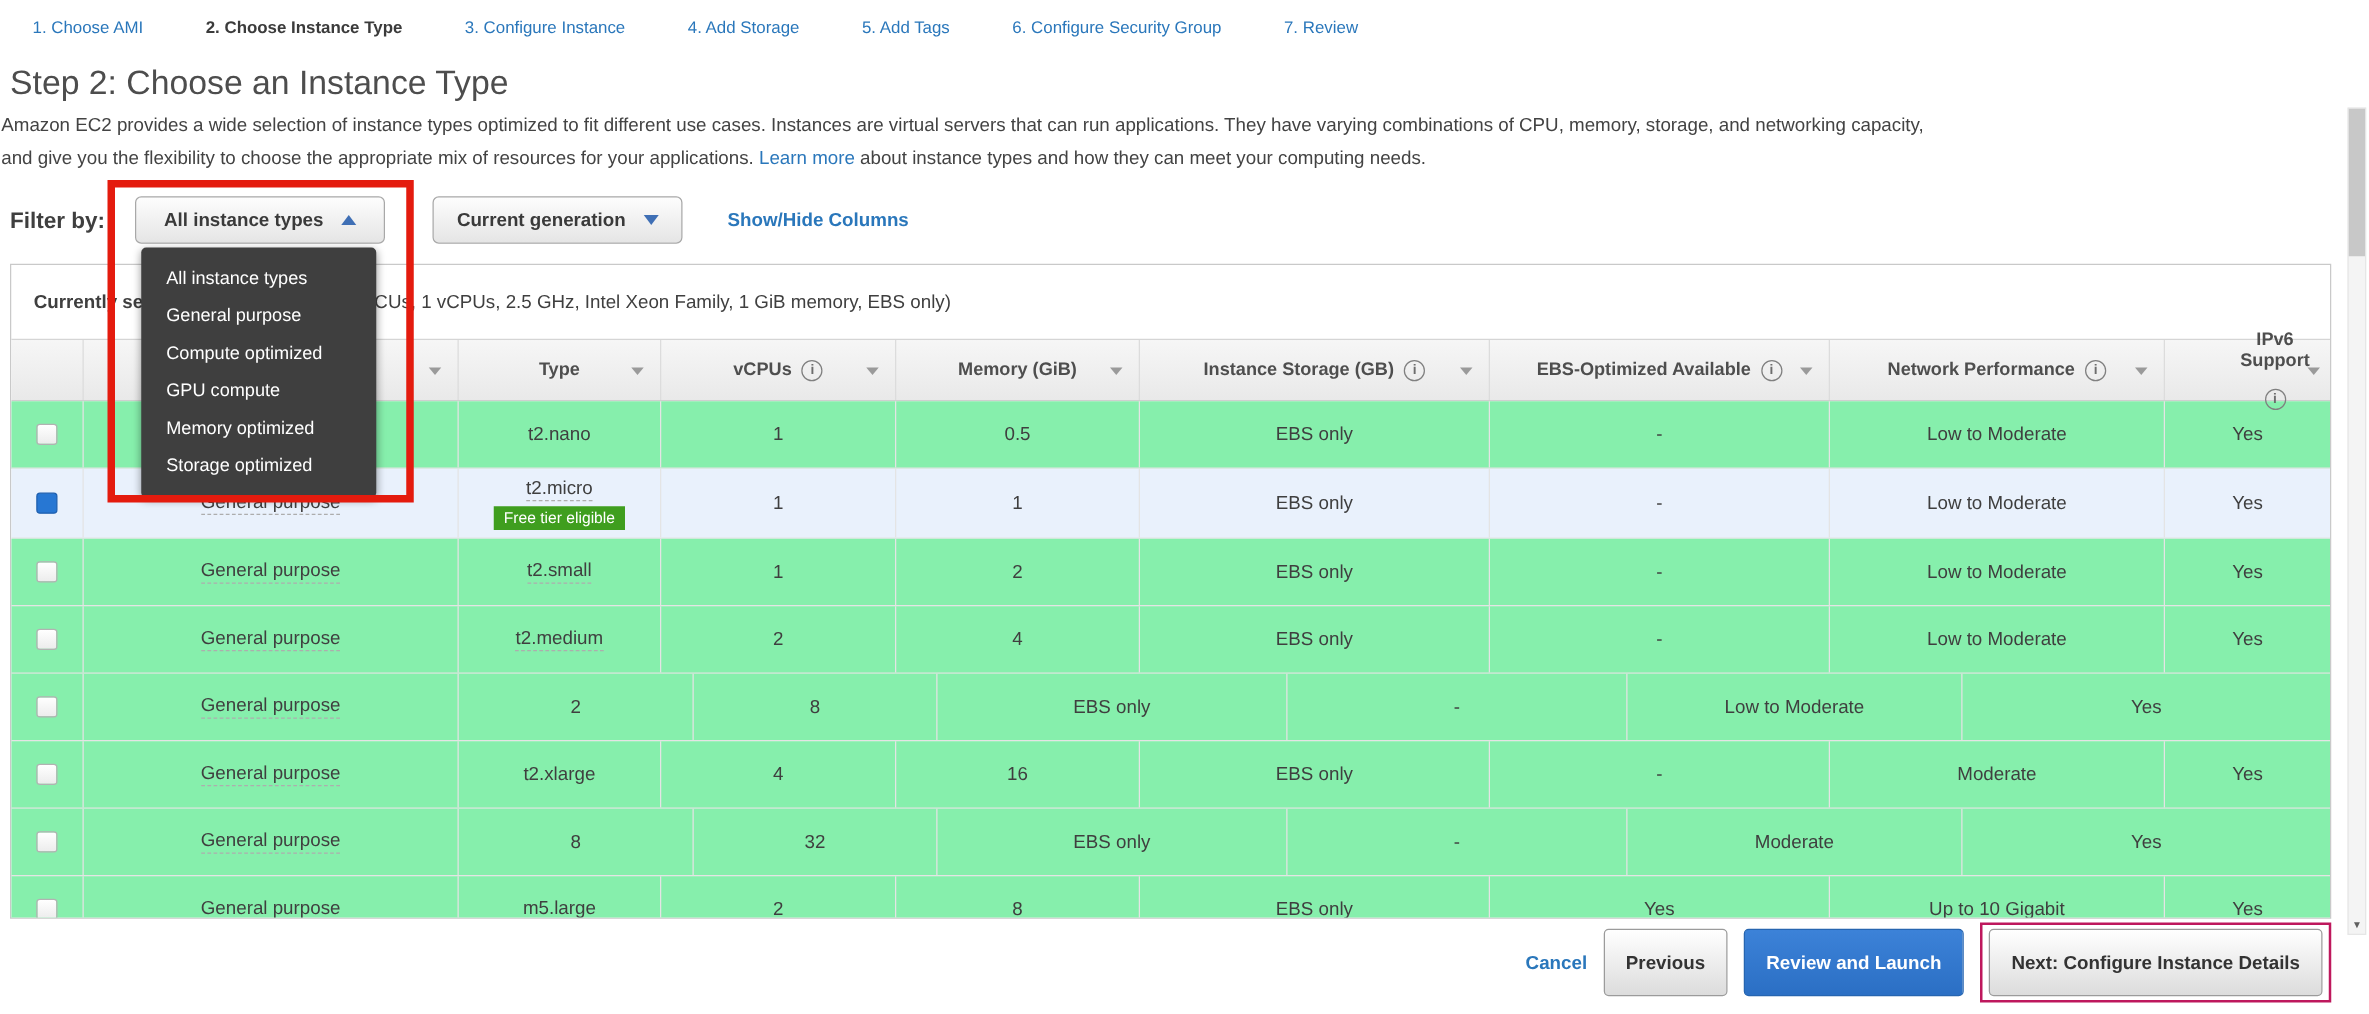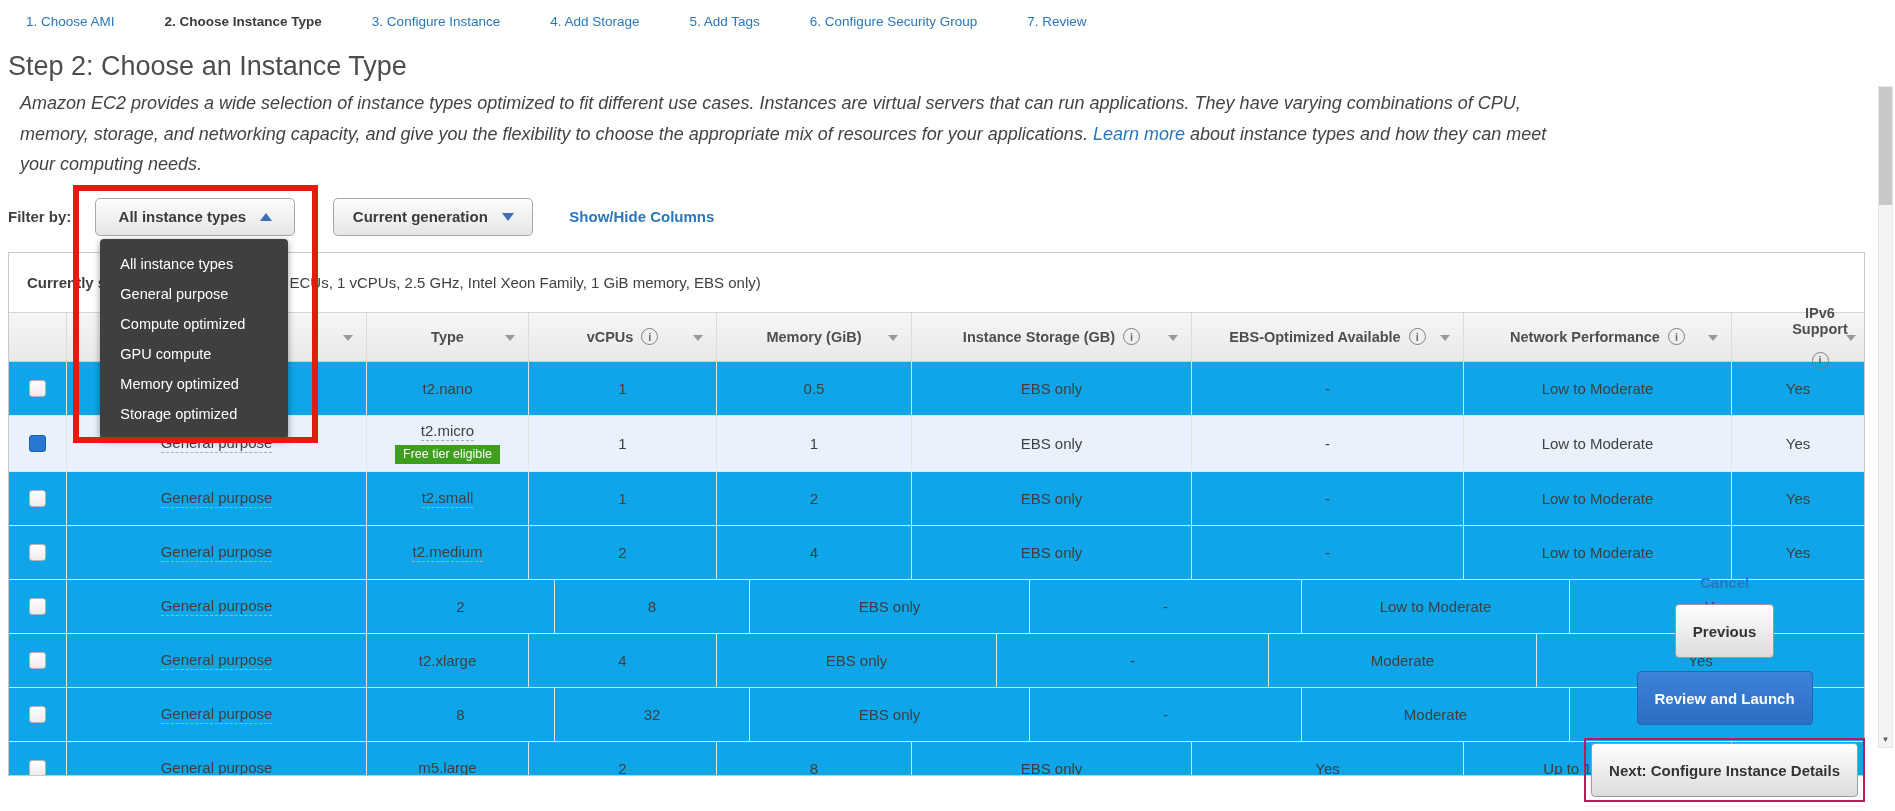--- a/index.html
+++ b/index.html
@@ -12,26 +12,26 @@
   
   .tabbar { display:flex; gap:26px; padding:8px 0 0 14px; }
   .tab { display:flex; flex-direction:row; cursor:pointer; }
   .tab-label { font-size:13.5px; color:#2a77bb; padding:6px 12px 8px; white-space:nowrap; }
   .tab-underline { height:4px; background:#dadada; }
   .tab.active .tab-label { color:#3b3b3b; font-weight:bold; }
   .tab.active .tab-underline { background:#eea41d; height:5px; }
 
   
   .page-title { font-size:27px; font-weight:400; color:#4d4d4d; margin:14px 0 6px 8px; }
-  .page-desc { font-size:18px; line-height:1.7; color:#434343; margin-left:20px; max-width:1545px;font-style:italic; }
+  .page-desc { font-size:15px; line-height:1.7; color:#434343; margin-left:1px; max-width:1545px; }
   .link { color:#2a77bb; text-decoration:none; cursor:pointer; }
 
   
   .filter-row { display:flex; align-items:center; margin:18px 0 0 8px; height:38px; }
-  .filter-label { font-weight:bold; font-size:15px; color:#3f3f3f; margin-right:24px; }
+  .filter-label { font-weight:bold; font-size:18px; color:#3f3f3f; margin-right:24px; }
   .dd-wrap { position:relative; }
   .dd-btn {
     display:flex; align-items:center; justify-content:center; gap:14px;
     width:200px; height:38px; border:1px solid #a8a8a8; border-radius:5px;
     background:linear-gradient(#fdfdfd,#e5e5e5); font-weight:bold; font-size:15px; color:#3a3a3a; cursor:pointer;
   }
   .gen-dd { margin-left:38px; }
   .showhide { margin-left:36px; font-weight:bold; font-size:15px; }
   .car-up { width:0; height:0; border-left:6px solid transparent; border-right:6px solid transparent; border-bottom:8px solid #3f6fb5; }
   .car-down { width:0; height:0; border-left:6px solid transparent; border-right:6px solid transparent; border-top:8px solid #3f6fb5; }
@@ -59,36 +59,36 @@
   }
   .th:first-child { border-left:none; }
   .sort { position:absolute; right:13px; top:50%; margin-top:-2px; width:0; height:0; border-left:5px solid transparent; border-right:5px solid transparent; border-top:6px solid #9a9a9a; }
   .info-icon {
     width:17px; height:17px; border:1px solid #808080; border-radius:50%;
     display:inline-flex; align-items:center; justify-content:center;
     font-size:11px; font-weight:bold; color:#6d6d6d; flex:none; cursor:pointer;
   }
   .th-stack { display:flex; flex-direction:column; align-items:center; gap:14px; line-height:1.15;margin-left:44px; }
 
-  .tr { display:flex; height:54px; border-bottom:1px solid #e4e4e4; background:#0ea5e9; cursor:pointer; }
+  .tr { display:flex; height:54px; border-bottom:1px solid #e4e4e4; background:#86efac; cursor:pointer; }
   .tr.selected { background:#e9f1fc; height:56px; }
   .td { display:flex; flex-direction:column; align-items:center; justify-content:center; border-left:1px solid #e4e4e4; font-size:15px; color:#3f3f3f; text-align:center; }
   .td:first-child { border-left:none; }
   .dotted { border-bottom:1px dashed #adadad; padding-bottom:1px; }
   .badge { background:#3f9e1e; color:#fff; font-size:12.5px; padding:2px 8px 3px; margin-top:4px; white-space:nowrap; }
 
   .checkbox { width:17px; height:17px; border:1px solid #b2b2b2; border-radius:3px; background:linear-gradient(#ffffff,#ececec); cursor:pointer; }
   .checkbox.checked { background:#2777d3; border-color:#1e5fae; }
 
   
   .c0 { width:57px; }  .c1 { width:300px; } .c2 { width:162px; } .c3 { width:188px; }
   .c4 { width:195px; } .c5 { width:280px; } .c6 { width:272px; } .c7 { width:268px; } .c8 { flex:1; }
 
   
-  .footer { position:absolute; right:30px; bottom:9px; display:flex; align-items:center; gap:13px;flex-direction:column; }
+  .footer { position:absolute; right:30px; bottom:9px; display:flex; align-items:center; gap:13px; }
   .cancel { font-weight:bold; font-size:15px; }
   .btn { height:54px; padding:0 17px; border-radius:4px; font-weight:bold; font-size:15px; cursor:pointer; white-space:nowrap; }
   .btn.gray { background:linear-gradient(#ffffff,#dcdcdc); border:1px solid #9b9b9b; color:#333; }
   .btn.primary { background:linear-gradient(#3c82d8,#2b6fc4); border:1px solid #2665b0; color:#fff; }
 
   
   .vscroll { position:absolute; right:2px; top:86px; width:15px; height:662px; background:#f4f4f4; border:1px solid #e6e6e6; cursor:pointer; }
   .vthumb { position:absolute; top:0; left:0; right:0; height:118px; background:#c8c8c8; }
   .vdown { position:absolute; bottom:0; left:0; right:0; height:16px; display:flex; align-items:center; justify-content:center; font-size:8px; color:#5f5f5f; }
 </style>
@@ -306,20 +306,21 @@
       <div class="td c0">
           <span class="checkbox"></span>
         </div>
       <div class="td c1">
           <span class="dotted">General purpose</span>
         </div>
       <div class="td c2">
           <span>t2.xlarge</span>
         </div>
       <div class="td c3">4</div>
+      <div class="td c4">16</div>
       <div class="td c5">EBS only</div>
       <div class="td c6">-</div>
       <div class="td c7">Moderate</div>
       <div class="td c8">Yes</div>
     </div>
 
     <div class="tr">
       <div class="td c0">
           <span class="checkbox"></span>
         </div>

